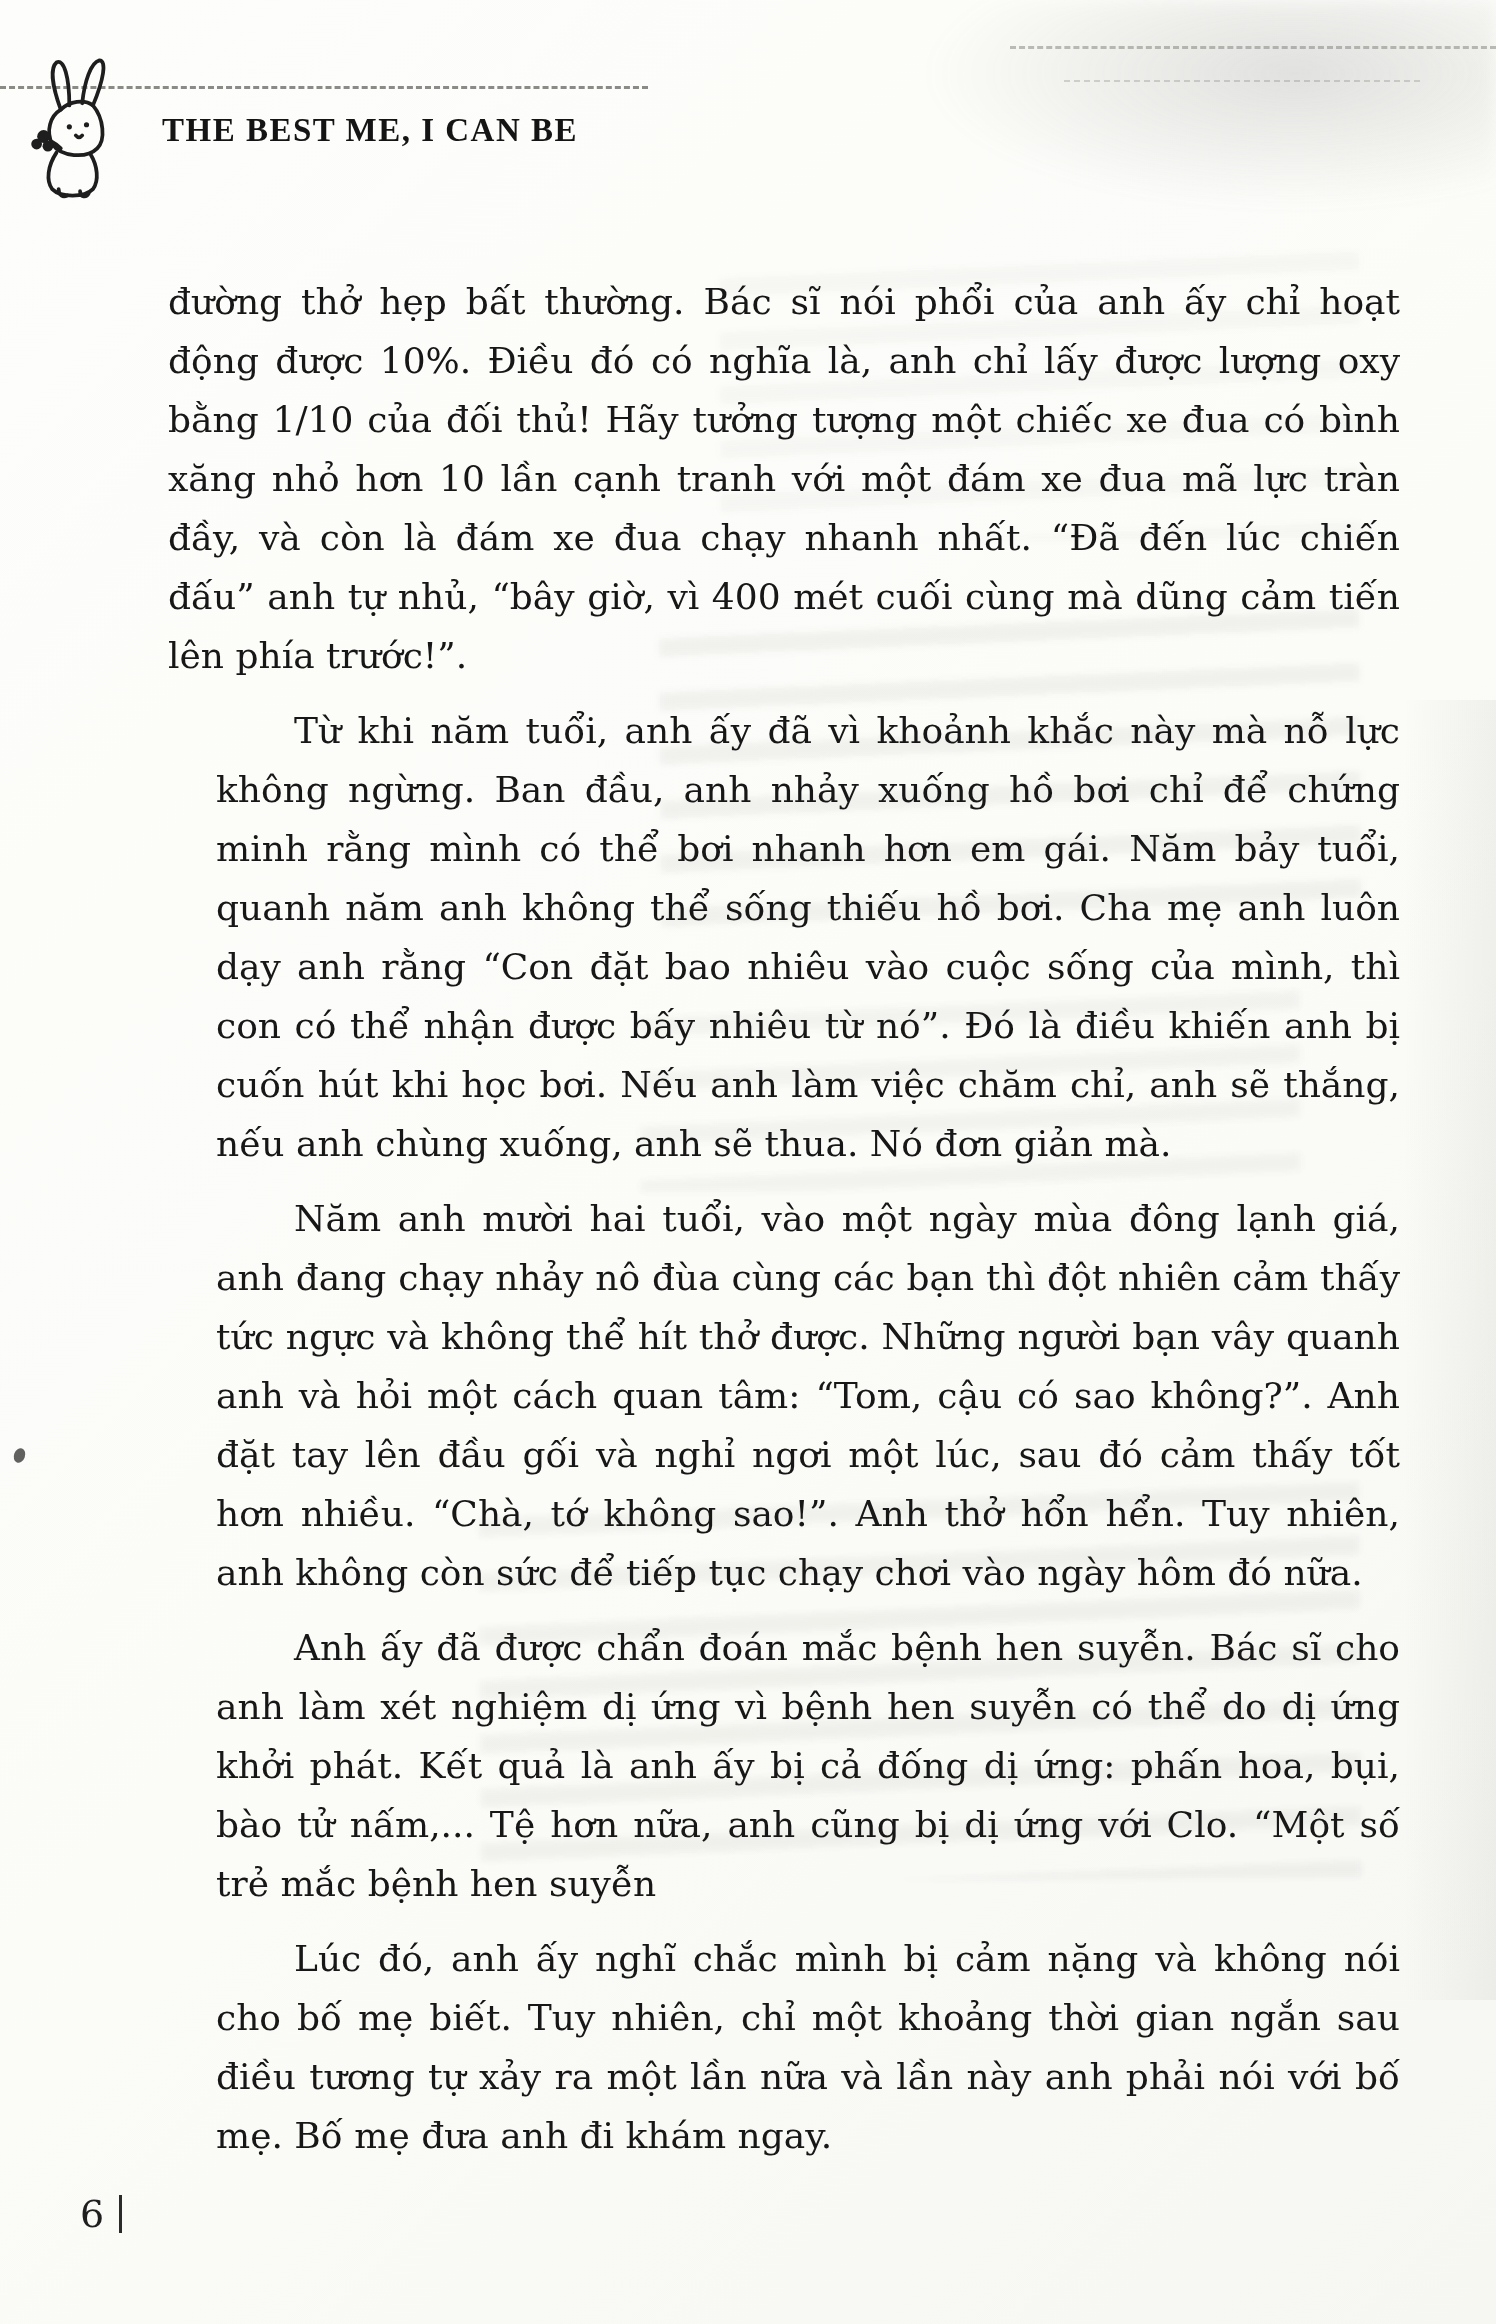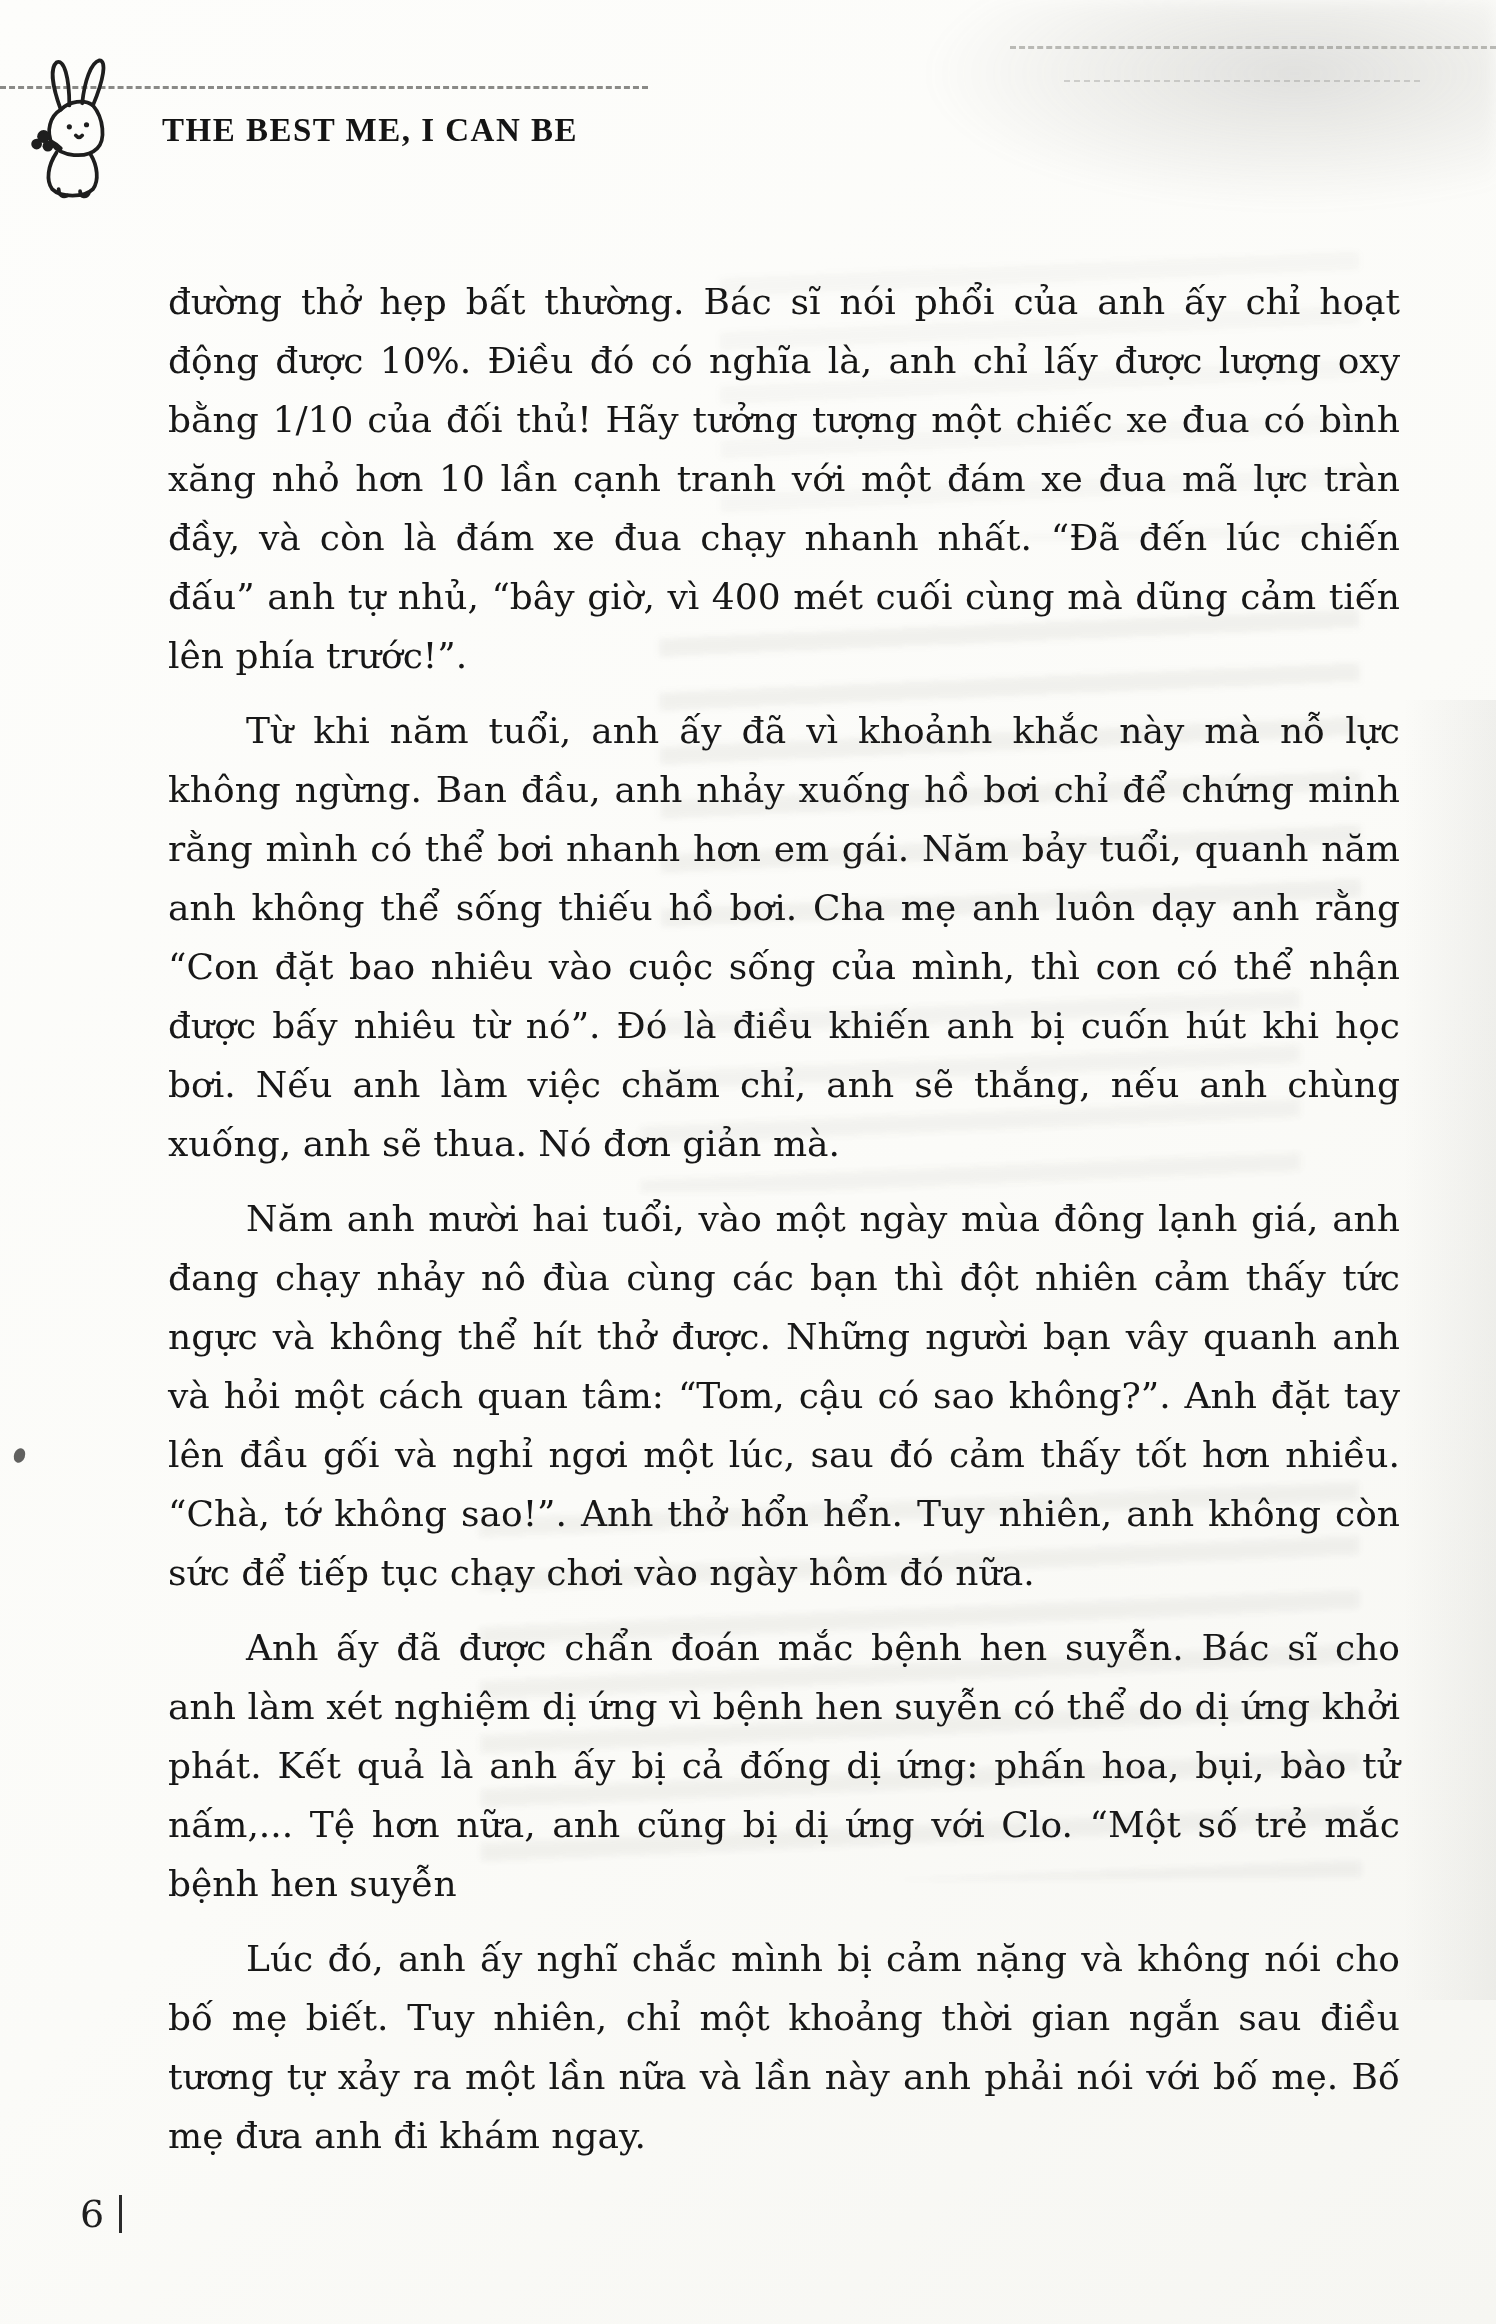--- a/index.html
+++ b/index.html
@@ -56,21 +56,21 @@
     background: #3a3a38; border-radius: 50%; transform: rotate(20deg); opacity: .8;
   }
 
   
   .body-text {
     position: absolute; left: 168px; top: 272px; width: 1232px;
     font-size: 36px; line-height: 59px; text-align: justify;
     color: #171717;
   }
   .body-text p { margin: 0 0 16px 0; }
-  .body-text p.indent { text-indent: 78px; }
+  .body-text p.indent { text-indent: 78px; margin-left: 48px; }
 
   
   .page-number {
     position: absolute; left: 80px; top: 2192px;
     display: flex; align-items: center; gap: 15px;
     font-size: 38px; color: #1f1f1f;
   }
   .page-number .bar { width: 3px; height: 38px; background: #2b2b2b; }
 </style>
 </head>

